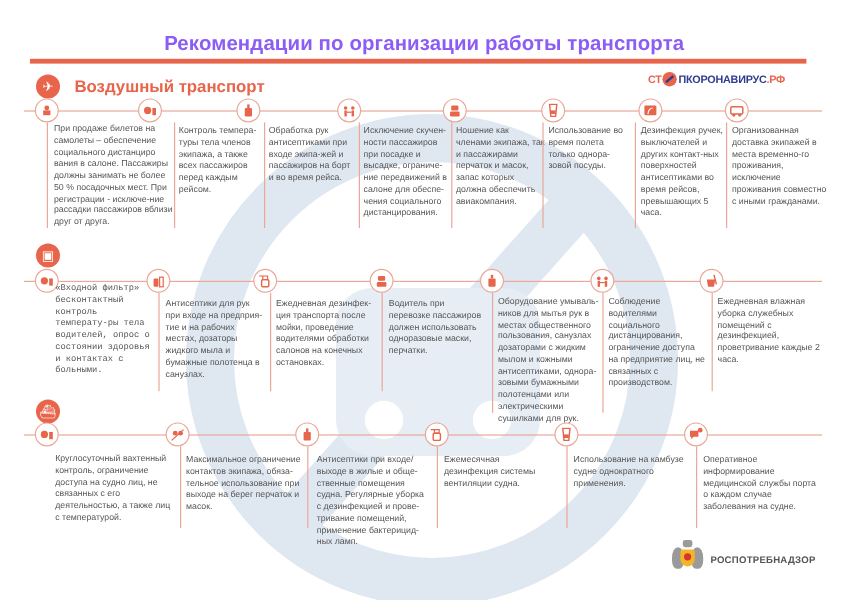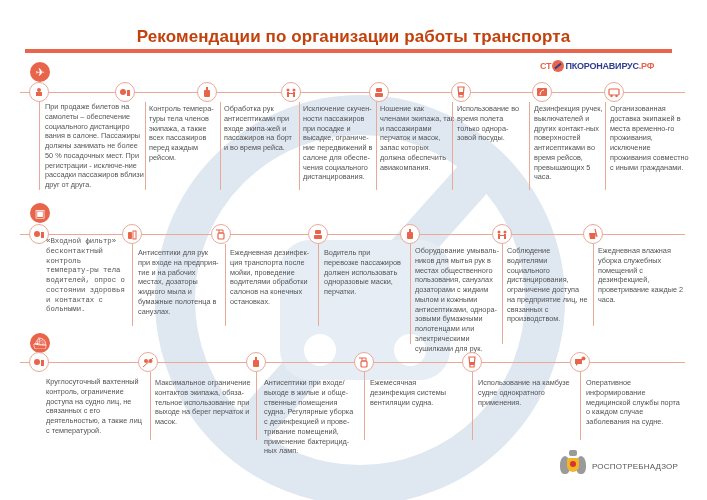--- a/index.html
+++ b/index.html
@@ -1,21 +1,21 @@
 <!DOCTYPE html>
 <html><head>
 <meta charset="utf-8">
 <style>
   * { box-sizing: border-box; margin: 0; padding: 0; }
   html, body { width: 707px; height: 500px; background: #ffffff; overflow: hidden; }
   body { font-family: "Liberation Sans", "DejaVu Sans", sans-serif; color: #4a4a4a; position: relative; }
 
   .watermark { position: absolute; left: 150px; top: 90px; width: 420px; height: 420px; pointer-events: none; z-index: 0; }
 
-  .title { position: absolute; left: 0; right: 0; top: 27px; text-align: center; font-size: 17px; font-weight: bold; color: #c2410c; letter-spacing: 0.1px; z-index: 2; }
+  .title { position: absolute; left: 0; right: 0; top: 27px; text-align: center; font-size: 17px; font-weight: bold; color: #8b5cf6; letter-spacing: 0.1px; z-index: 2; }
   .title-rule { position: absolute; left: 25px; top: 49px; width: 647px; height: 4px; background: #e8644b; z-index: 2; }
 
   .brand { position: absolute; left: 540px; top: 60px; display: flex; align-items: center; font-size: 9px; font-weight: 900; color: #e8644b; z-index: 2; letter-spacing: -0.2px; }
   .brand .brand-dark { color: #2f3d8f; }
   .brand .virus { width: 12px; height: 12px; border-radius: 50%; background: #e8644b; margin: 0 1px; position: relative; display: inline-block; }
   .brand .virus::after { content: ""; position: absolute; left: 2px; top: 5px; width: 8px; height: 2px; background: #2f3d8f; transform: rotate(-40deg); }
 
   .section { position: absolute; left: 0; width: 707px; z-index: 2; }
   .sec-head { position: absolute; left: 30px; display: flex; align-items: center; }
   .sec-icon { width: 20px; height: 20px; border-radius: 50%; background: #e8644b; display: flex; align-items: center; justify-content: center; color: #fff; font-size: 11px; }
@@ -29,21 +29,21 @@
   .stem { position: absolute; width: 1px; background: #e9a898; }
   .item-text { position: absolute; font-size: 7.3px; line-height: 1.34; color: #555; white-space: pre-line; }
 
   .rospo { position: absolute; left: 560px; top: 450px; display: flex; align-items: center; z-index: 2; }
   .emblem { width: 26px; height: 32px; position: relative; }
   .emblem .wing { position: absolute; top: 6px; width: 10px; height: 18px; background: #9a9a9a; border-radius: 50% 50% 40% 40%; }
   .emblem .wing.l { left: 0; } .emblem .wing.r { right: 0; }
   .emblem .shield { position: absolute; left: 7px; top: 8px; width: 12px; height: 14px; background: #f2b52a; border-radius: 2px 2px 6px 6px; }
   .emblem .shield::after { content: ""; position: absolute; left: 3px; top: 3px; width: 6px; height: 6px; border-radius: 50%; background: #d9352b; }
   .emblem .crown { position: absolute; left: 9px; top: 0; width: 8px; height: 6px; background: #9a9a9a; border-radius: 2px; }
-  .rospo-text { margin-left: 6px; font-size: 8px; font-weight: 400; color: #555; letter-spacing: 0.2px; }
+  .rospo-text { margin-left: 6px; font-size: 8px; font-weight: 700; color: #555; letter-spacing: 0.2px; }
 </style>
 </head>
 <body>
 
 <svg class="watermark" viewBox="0 0 420 420">
   <circle cx="210" cy="210" r="185" fill="none" stroke="#dfe7f1" stroke-width="40"></circle>
   <line x1="90" y1="350" x2="340" y2="70" stroke="#dfe7f1" stroke-width="40"></line>
   <rect x="130" y="150" width="170" height="140" rx="30" fill="#e6edf5"></rect>
   <circle cx="170" cy="260" r="16" fill="#ffffff"></circle>
   <circle cx="260" cy="260" r="16" fill="#ffffff"></circle>
@@ -55,20 +55,21 @@
 <div class="brand">
   <span>СТ</span>
   <span class="virus"></span>
   <span class="brand-dark">ПКОРОНАВИРУС</span>
   <span>.РФ</span>
 </div>
 
 <div class="section" style="top:0;">
   <div class="sec-head" style="top:62px;">
     <div class="sec-icon">✈</div>
+    <div class="sec-title">Воздушный транспорт</div>
   </div>
   <div class="timeline" style="top:92px;"></div>
 
   <div class="item">
     <div class="node" style="left:29px;top:82px;">
         <svg viewBox="0 0 12 12">
           <circle cx="6" cy="4" r="2" fill="#e8644b"></circle>
           <rect x="3" y="6" width="6" height="4" fill="#e8644b"></rect>
         </svg>
       </div>

